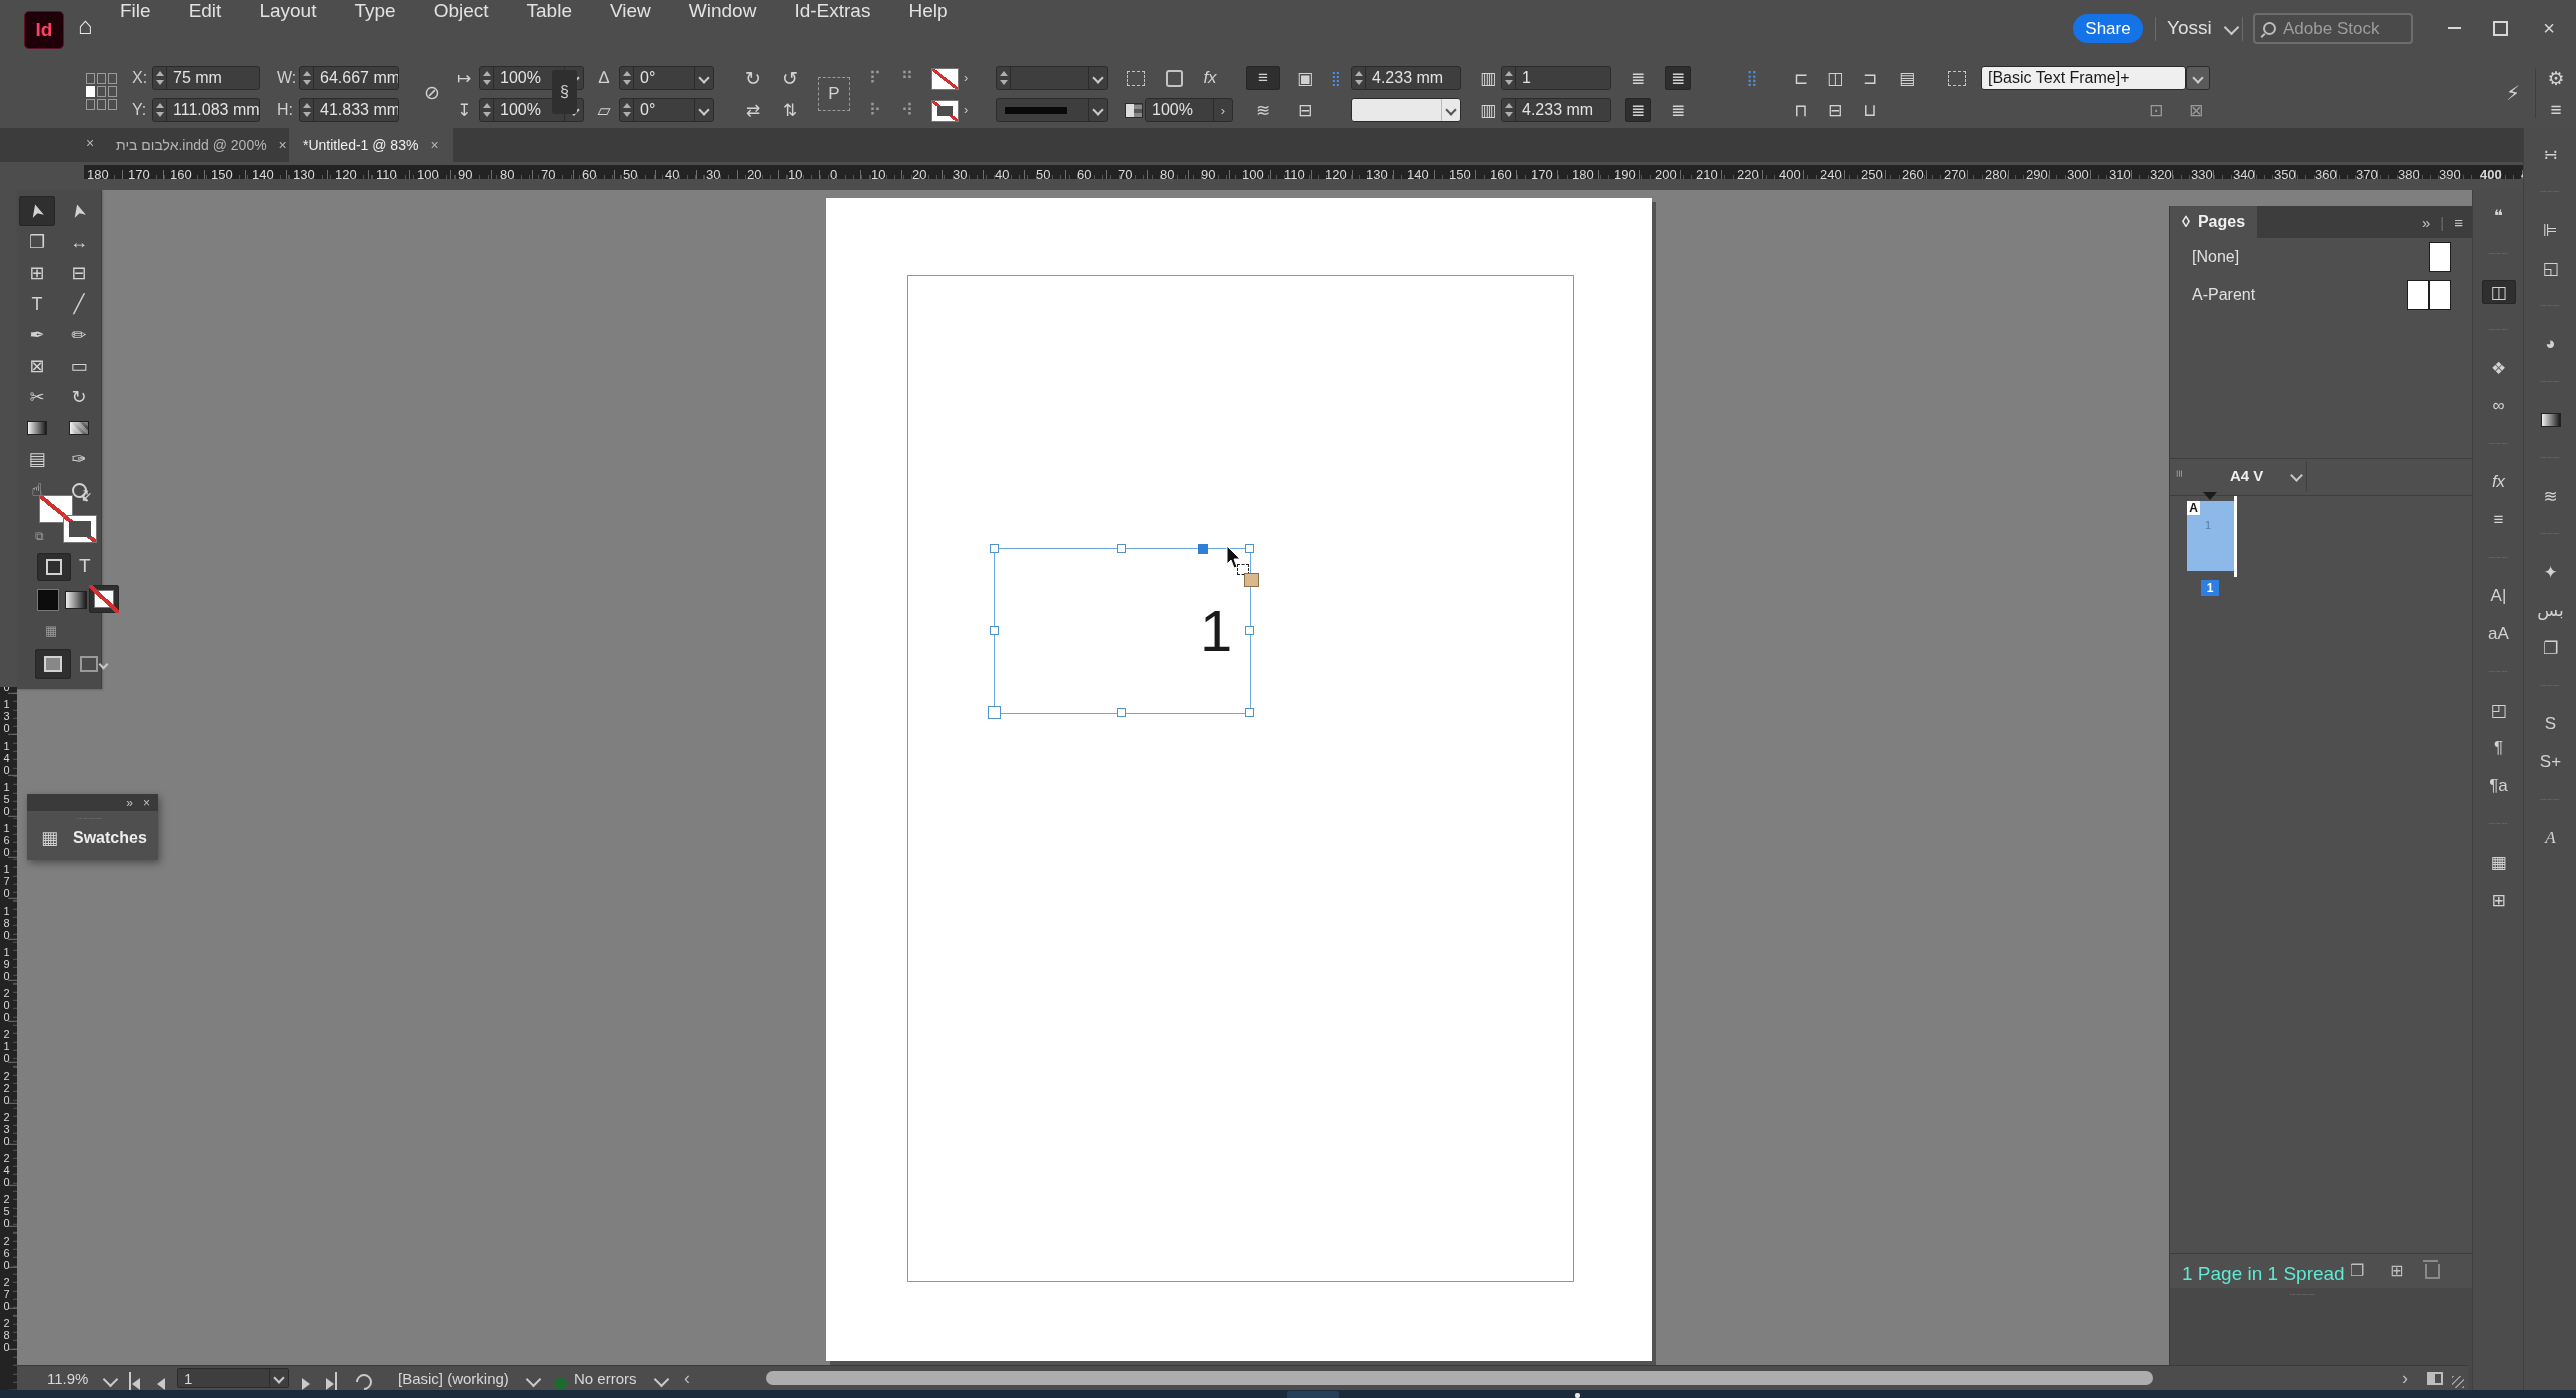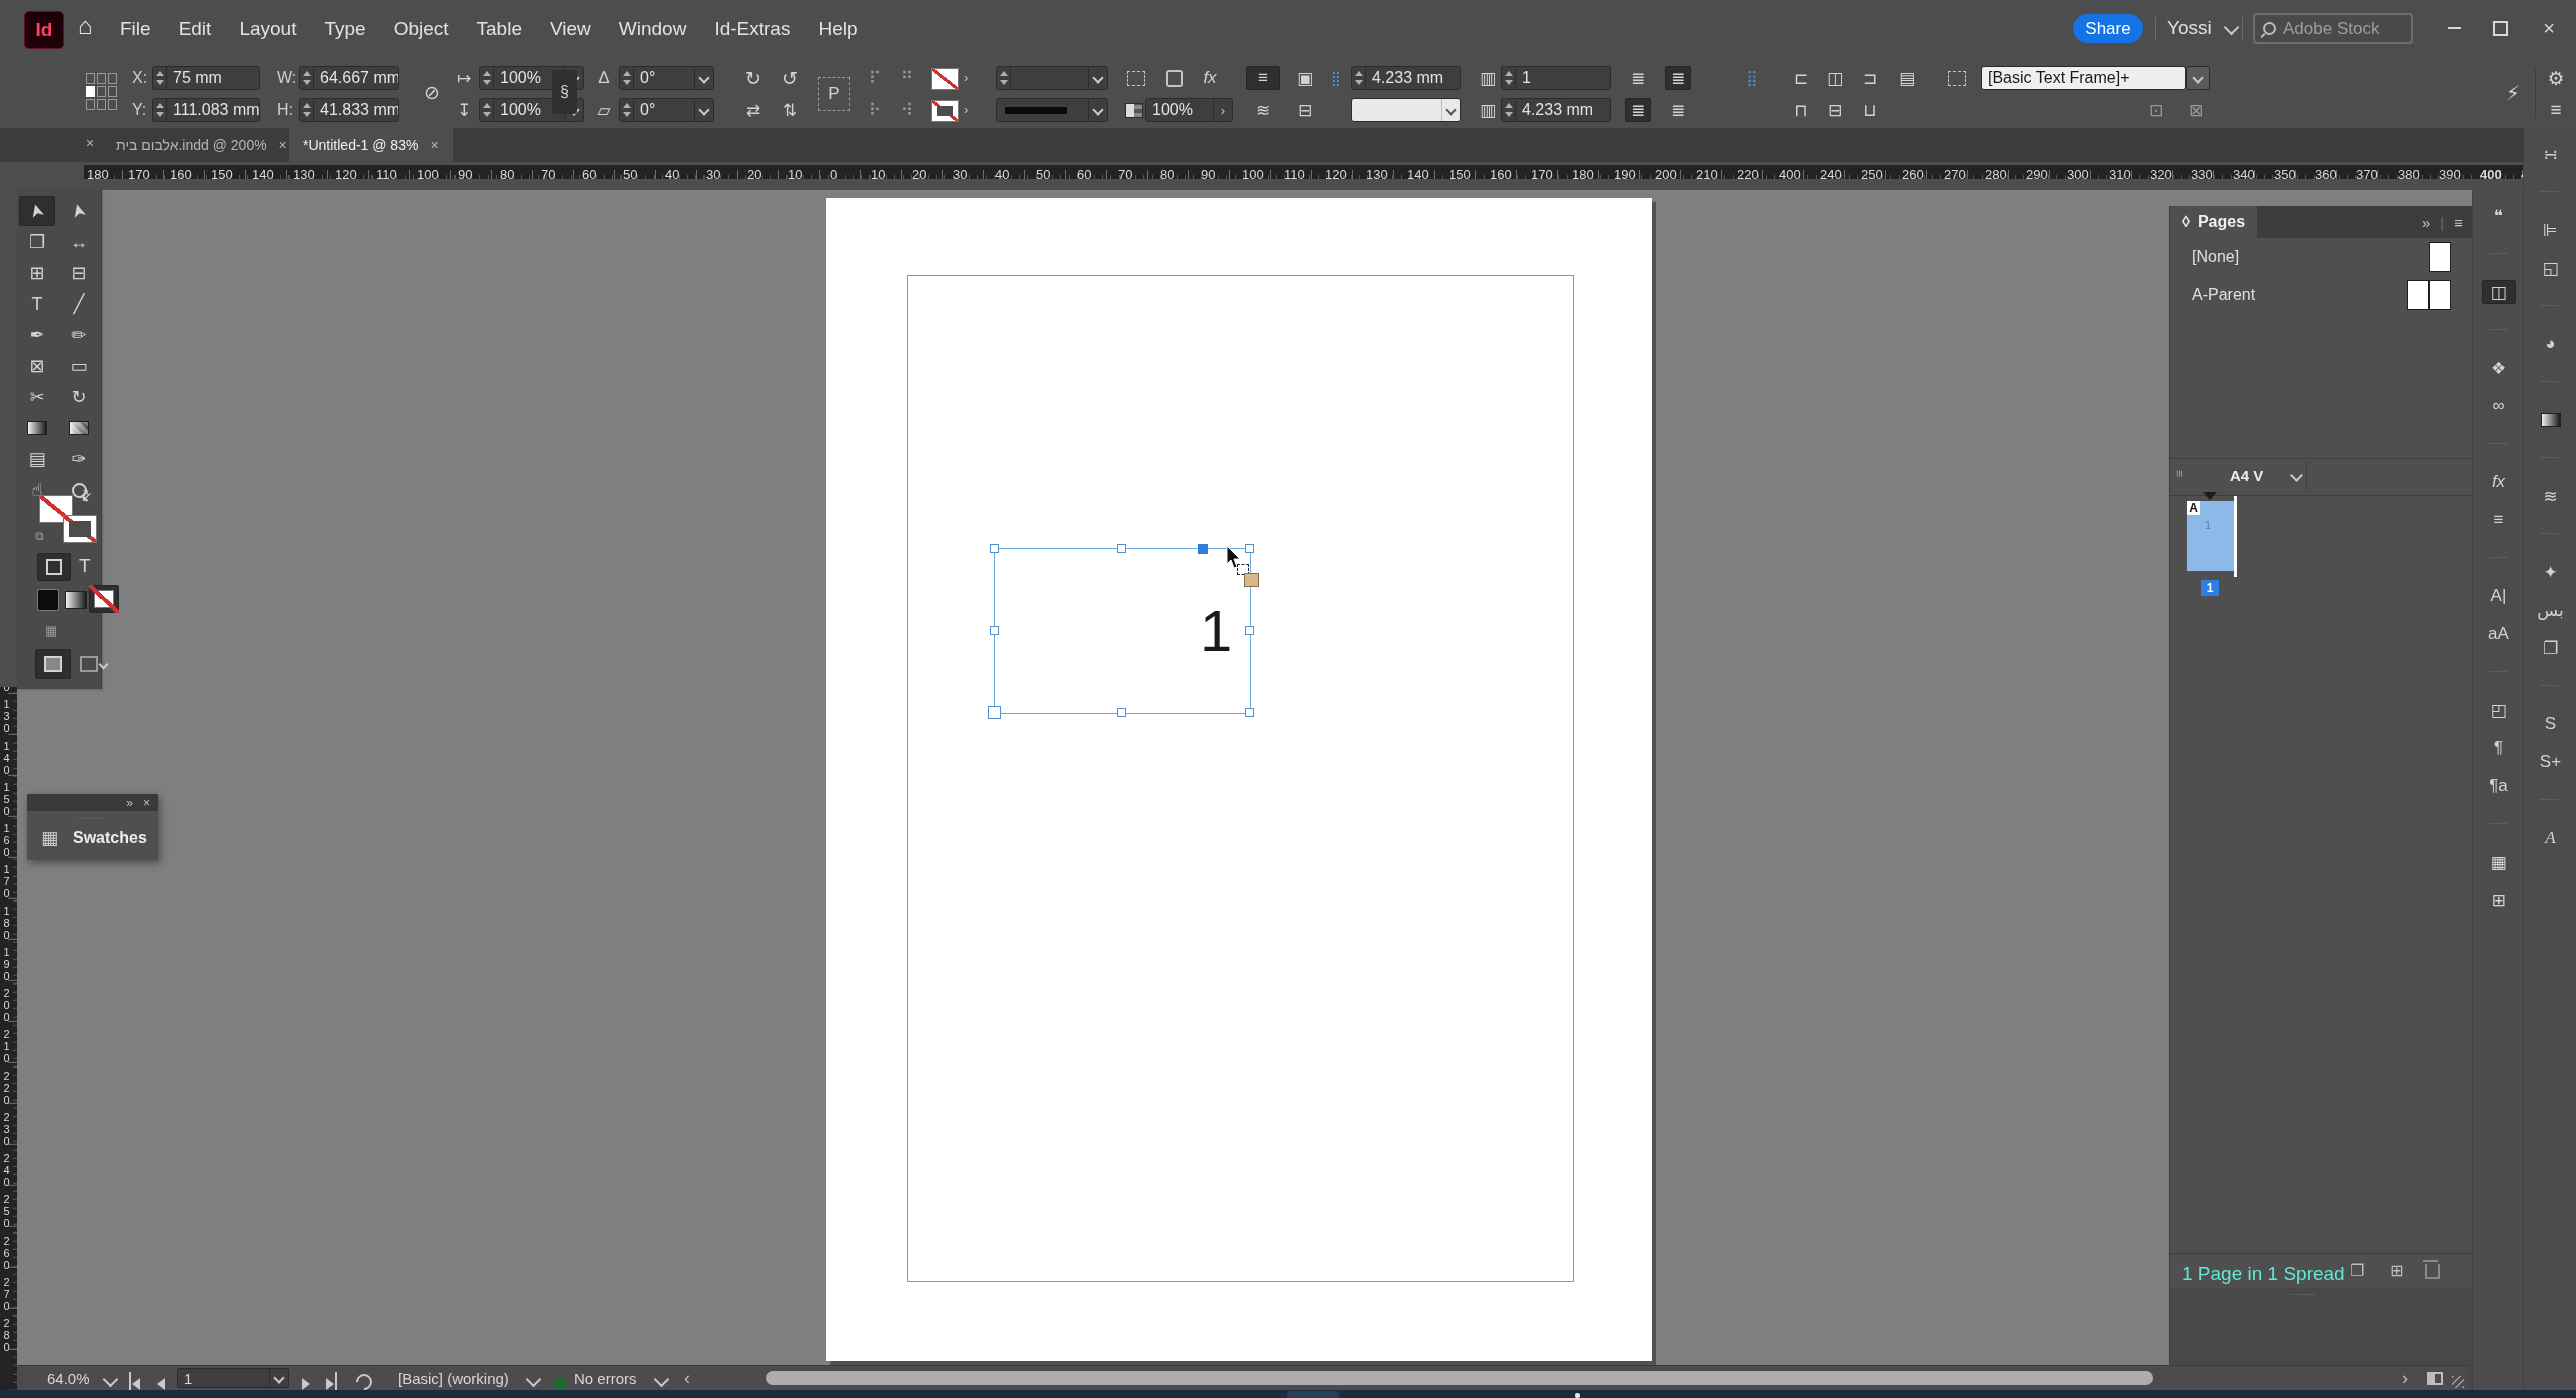--- a/index.html
+++ b/index.html
@@ -11,21 +11,21 @@
   .it{font-style:italic;}
   .serif-it{font-family:"Liberation Serif",serif;font-style:italic;}
   .rot-nw{transform:rotate(-105deg);display:inline-block;}
   .rot90{transform:rotate(90deg);display:inline-block;}
   .selected{background:#2f2f2f;border-radius:3px;box-shadow:inset 0 0 0 1px #262626;}
   
   #titlebar{left:0;top:0;width:2576px;height:58px;background:#4d4d4d;border-bottom:1px solid #414141;}
   #logo{left:24px;top:11px;width:38px;height:36px;background:#1f0009;border:1px solid #5c1228;border-radius:5px;
         color:#ff4064;font-weight:bold;font-size:19px;display:flex;align-items:center;justify-content:center;}
   #home{left:78px;top:12px;font-size:24px;color:#e8e8e8;}
-  .menus{left:120px;top:0;height:58px;display:flex;align-items:center;gap:28px;position:absolute;}
+  .menus{left:120px;top:0;height:58px;display:flex;align-items:flex-start;gap:38px;position:absolute;}
   .menu-item{font-size:19px;color:#e2e2e2;cursor:default;}
   #share{left:2073px;top:14px;width:70px;height:29px;background:#1473e6;border-radius:15px;color:#fff;
          font-size:17px;display:flex;align-items:center;justify-content:center;}
   .vsep{width:1px;height:24px;background:#6a6a6a;top:17px;}
   #user{left:2167px;top:17px;font-size:19px;color:#e0e0e0;}
   .chev{width:9px;height:9px;border-right:2px solid #c9c9c9;border-bottom:2px solid #c9c9c9;transform:rotate(45deg);display:inline-block;}
   #stockbox{left:2253px;top:13px;width:160px;height:31px;border:2px solid #6d6d6d;border-radius:4px;background:#4a4a4a;
             display:flex;align-items:center;gap:7px;padding-left:8px;box-sizing:border-box;}
   .mag{width:9px;height:9px;border:2px solid #bdbdbd;border-radius:50%;position:relative;}
   .mag::after{content:'';position:absolute;width:2px;height:5px;background:#bdbdbd;left:-3px;top:9px;transform:rotate(45deg);}
@@ -776,21 +776,21 @@
         <div class="dicon">
           <span class="ic dots">┈┈┈</span>
         </div>
         <div class="dicon">
           <span class="ic serif-it">A</span>
         </div>
       </div>
   </div>
 
   <div id="statusbar" class="abs">
-    <span class="abs" style="left:30px;">64.0%</span>
+    <span class="abs" style="left:30px;">11.9%</span>
     <span class="chev abs" style="left:88px;top:8px;"></span>
     <span class="abs bar-l" style="left:112px;top:6px;"><span class="tri-l"></span></span>
     <span class="abs" style="left:140px;top:6px;"><span class="tri-l"></span></span>
     <div class="sfld" style="left:160px;width:112px;">
       <span style="padding-left:6px;">1</span>
       <span class="ddbtn" style="height:18px;">
           <span class="chev" style="width:6px;height:6px;"></span>
         </span>
     </div>
     <span class="abs" style="left:285px;top:6px;"><span class="tri-r"></span></span>

